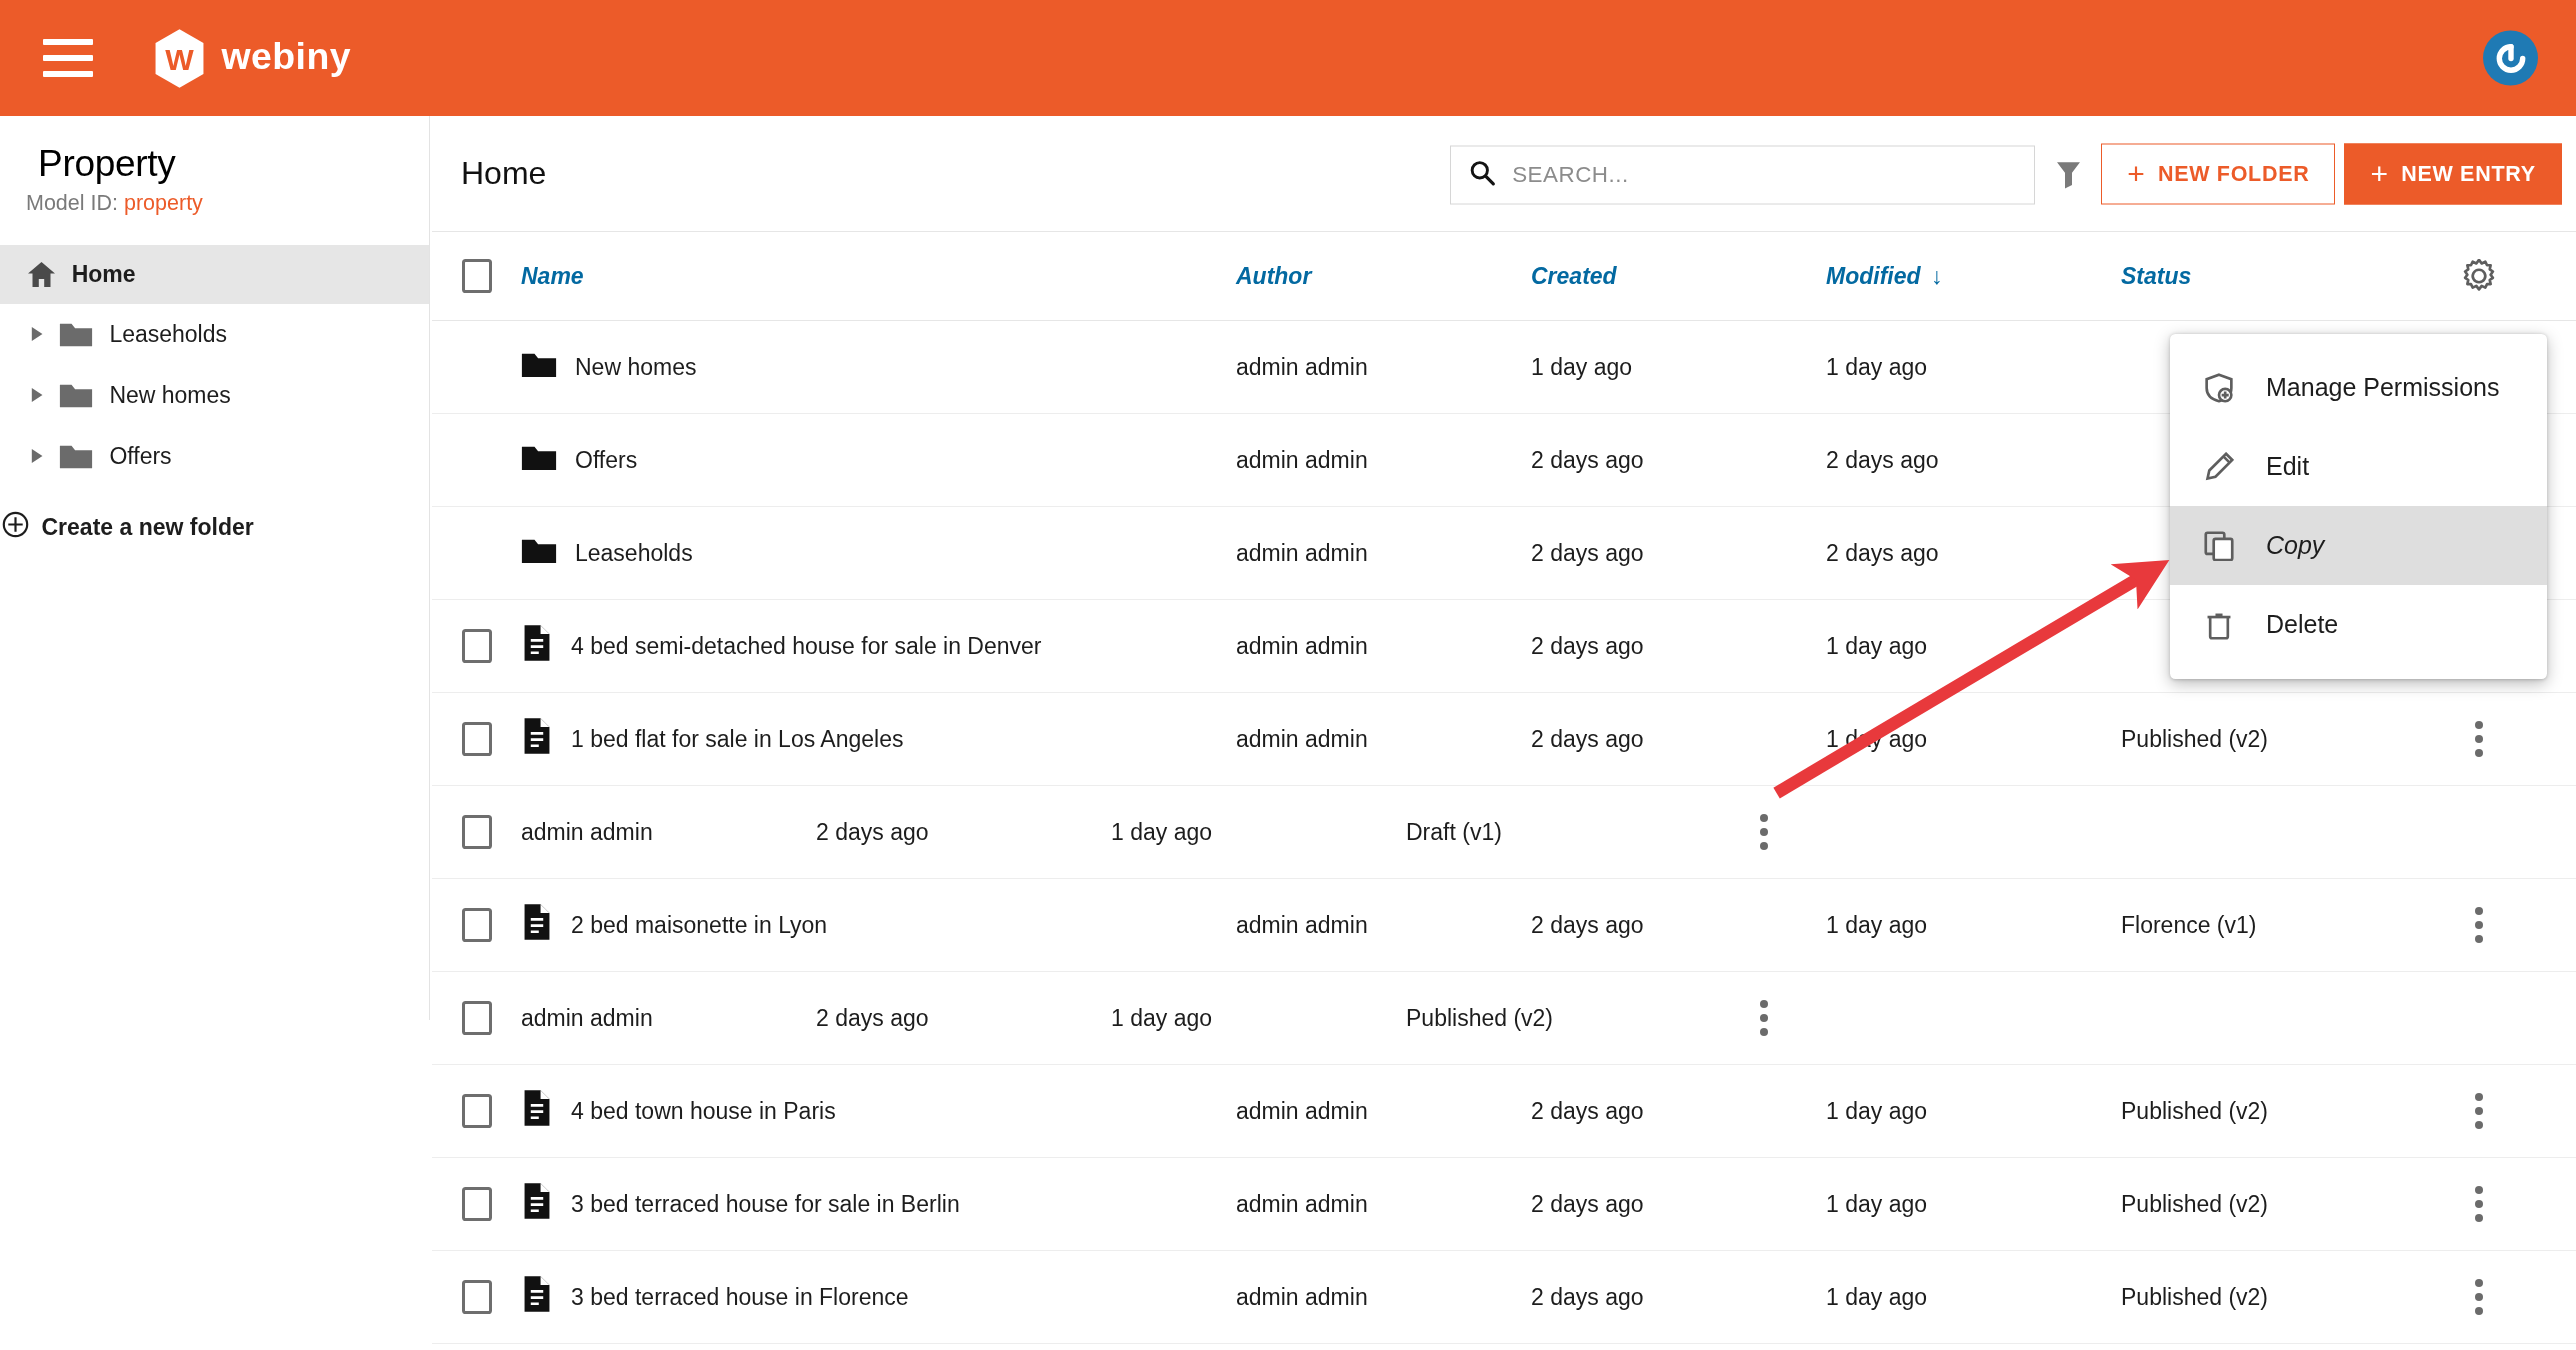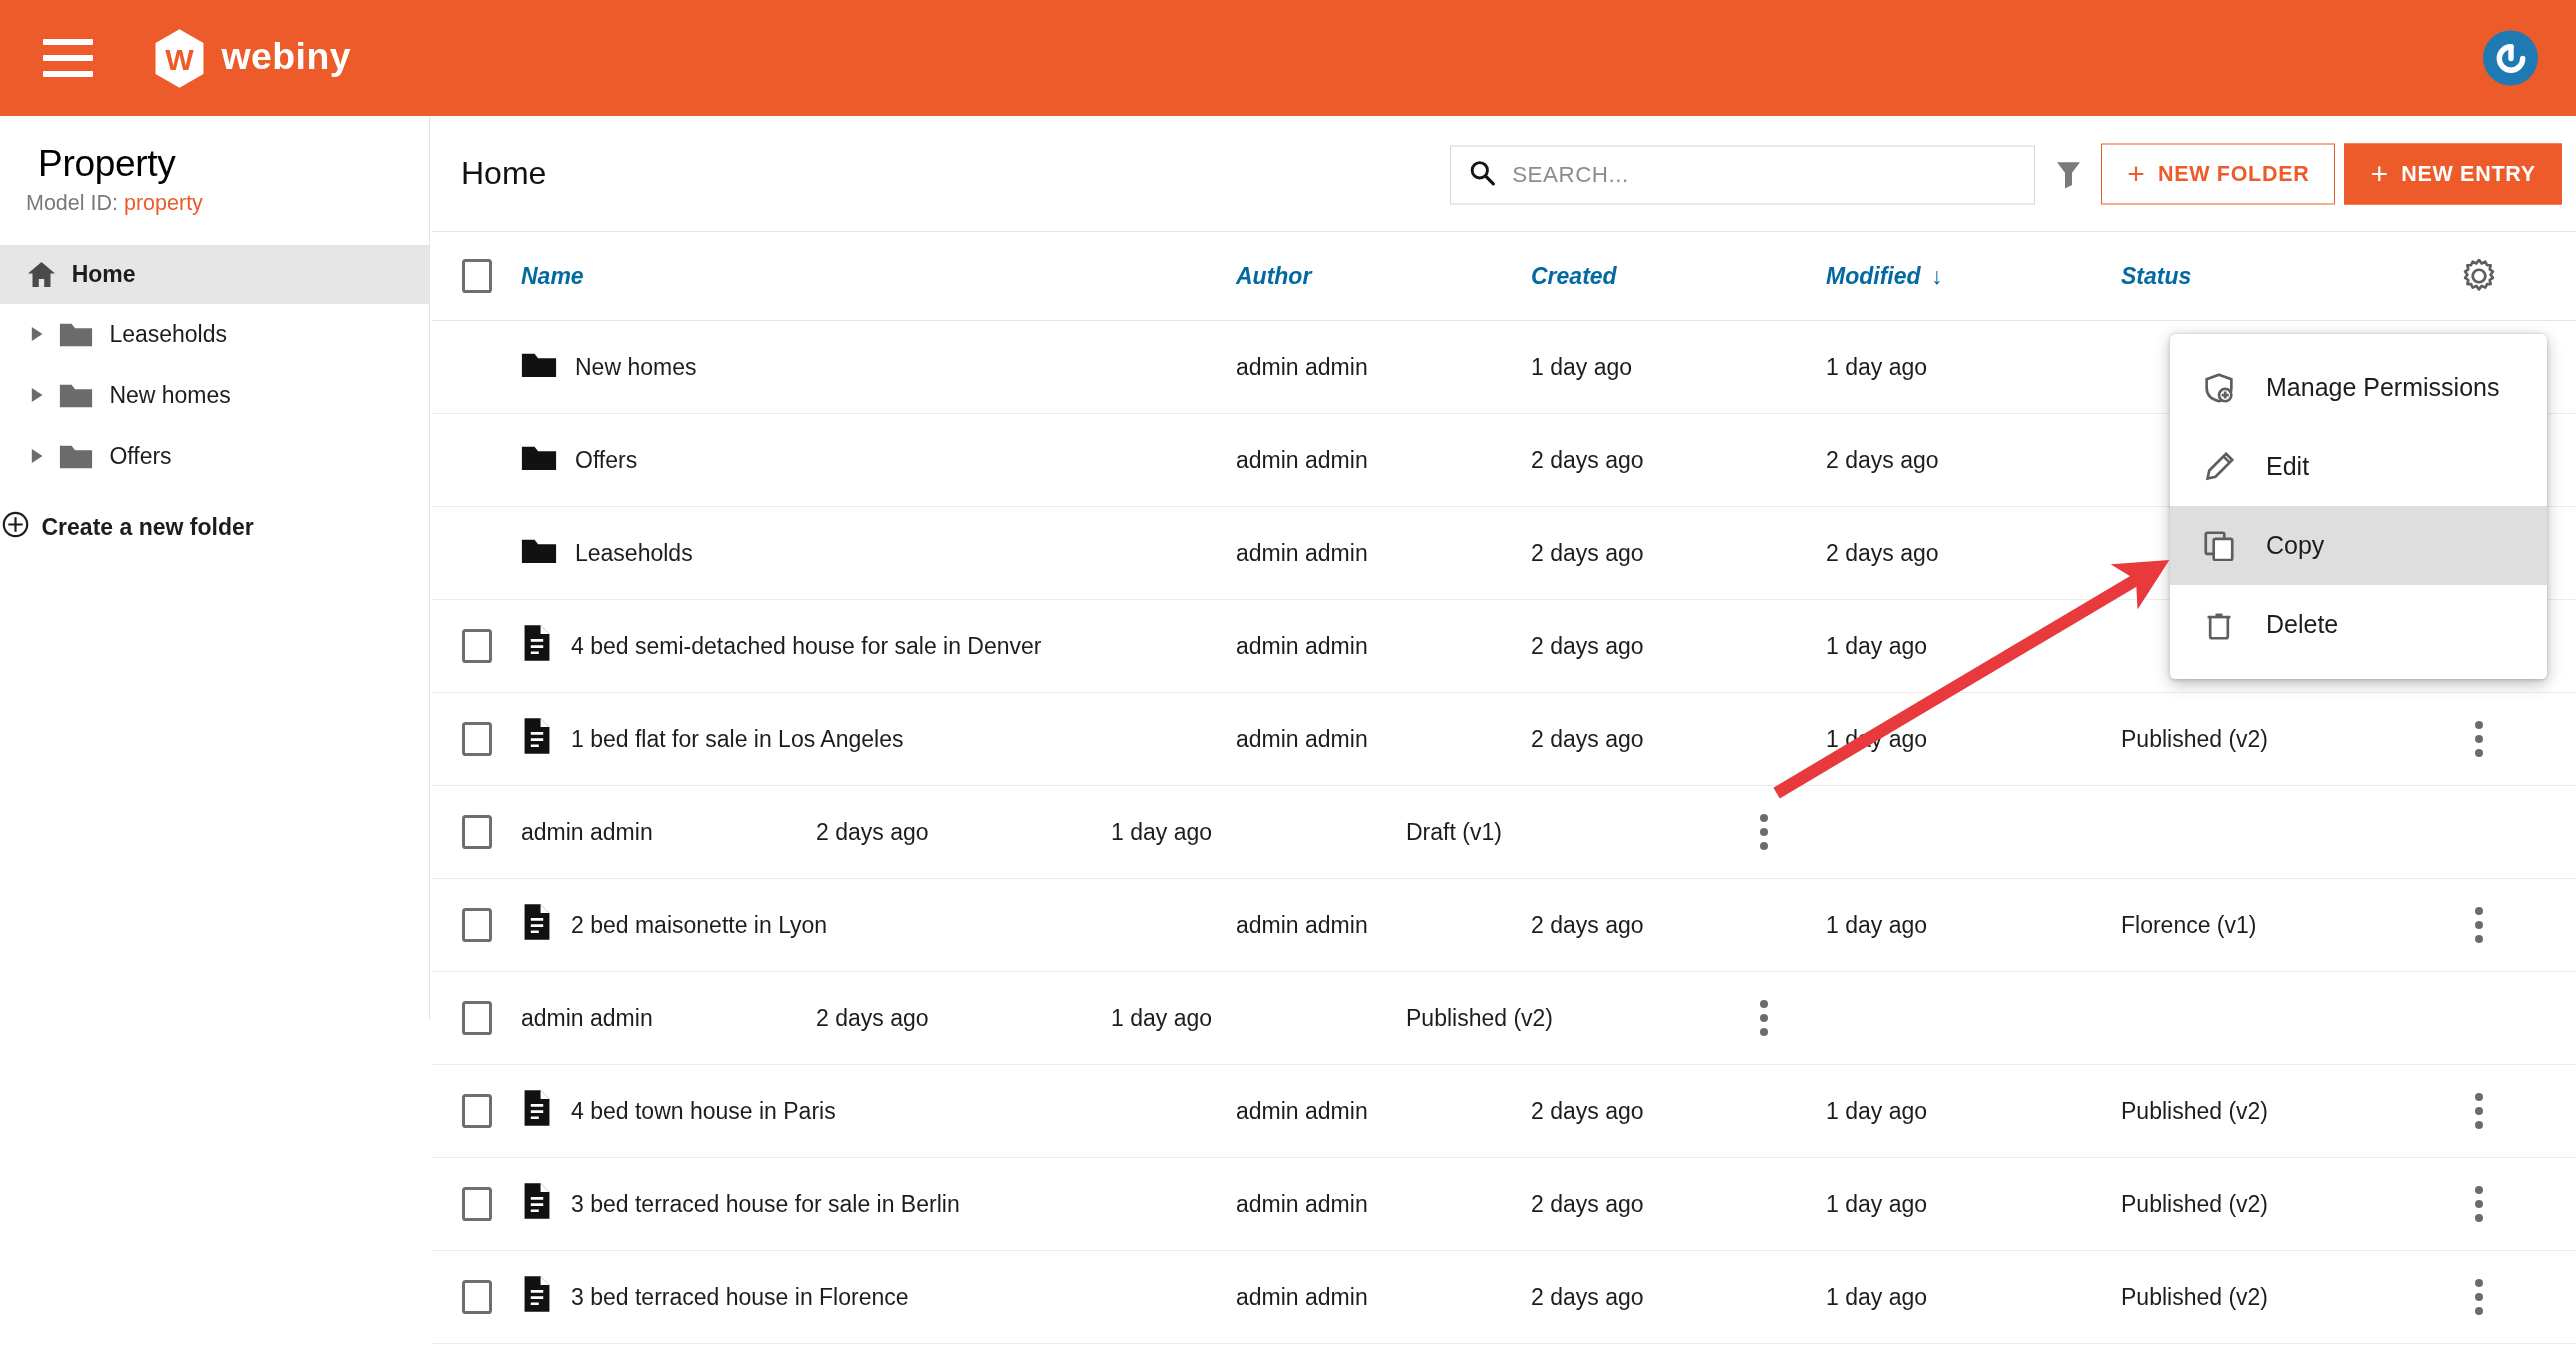--- a/index.html
+++ b/index.html
@@ -151,21 +151,21 @@
     width: 377px; background: #ffffff;
     border-radius: 5.4px;
     box-shadow: 0 4.5px 16px rgba(0,0,0,.26), 0 0.9px 3.6px rgba(0,0,0,.18);
     padding: 14.3px 0; z-index: 50;
   }
   .ctx-item {
     display: flex; align-items: center; height: 79px;
     padding-left: 32px; gap: 30px;
     font-size: 25px; color: #1d1d1d; cursor: pointer;
   }
-  .ctx-item.active { background: #dedede; }
+  .ctx-item.active { background: #dedede; font-style: italic; }
   .ctx-ico { width: 34px; display: flex; align-items: center; justify-content: center; }
 
   
   .arrow-layer { position: absolute; left: 0; top: 0; width: 2576px; height: 1350px; pointer-events: none; z-index: 80; }
 </style>
 </head>
 <body>
 
 <div class="topbar">
   <div class="hamburger">

